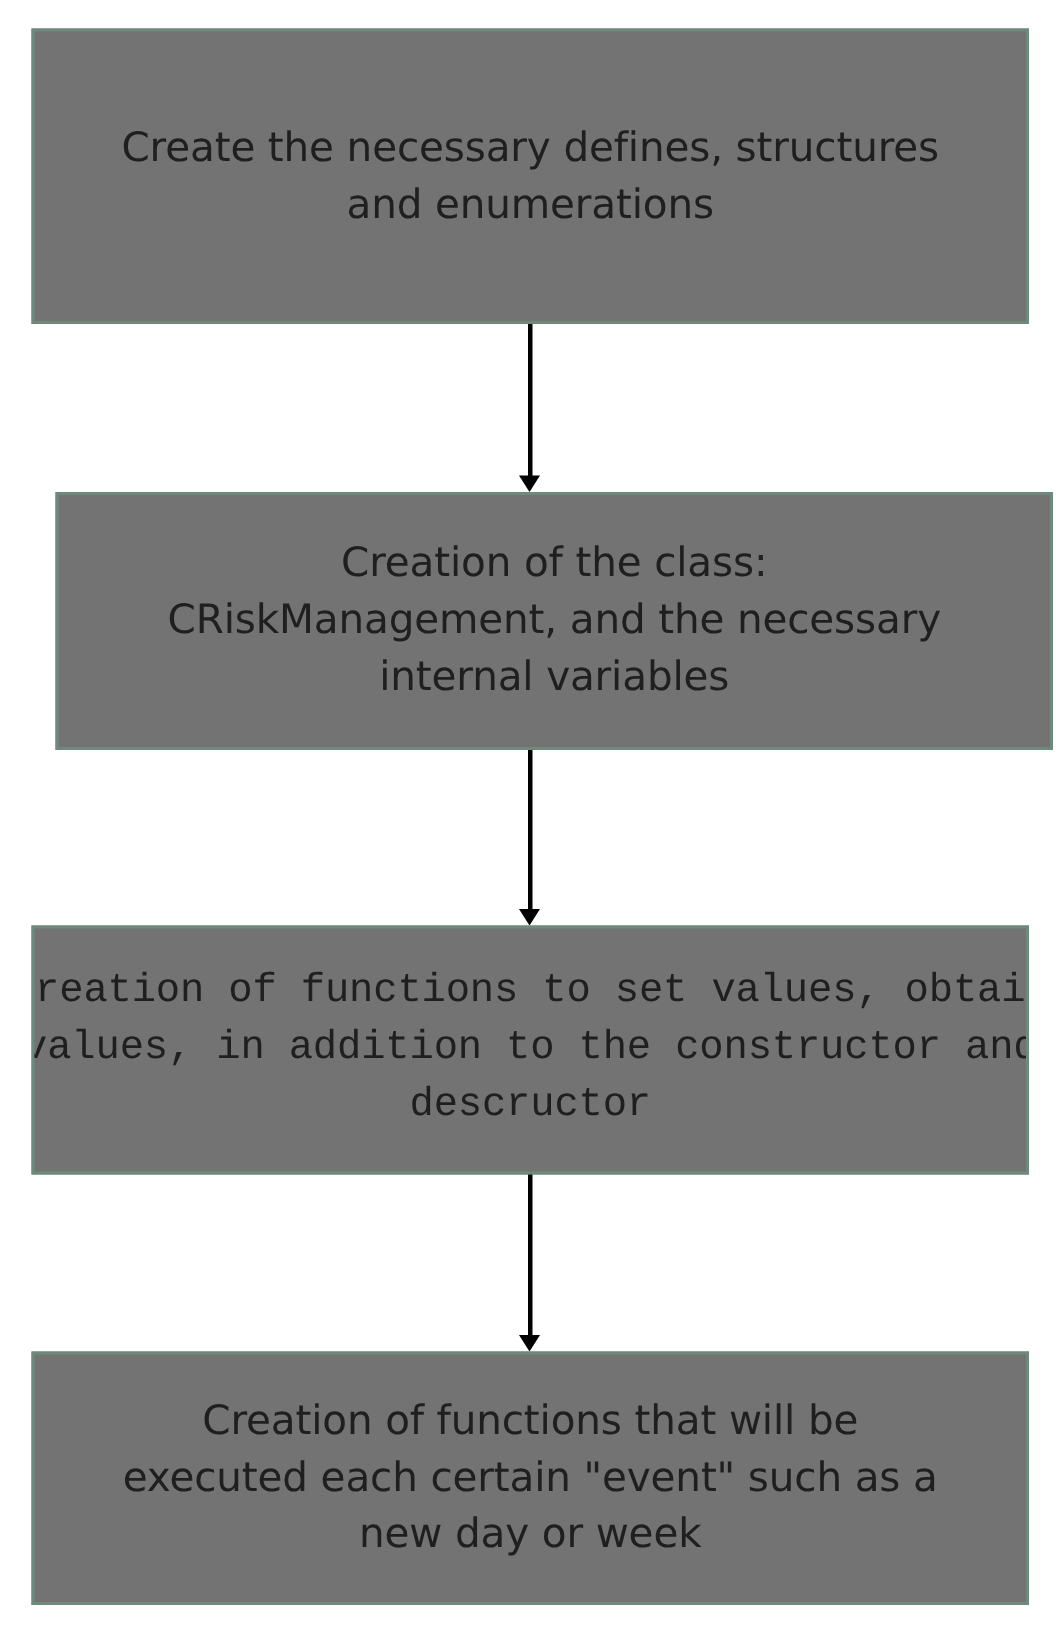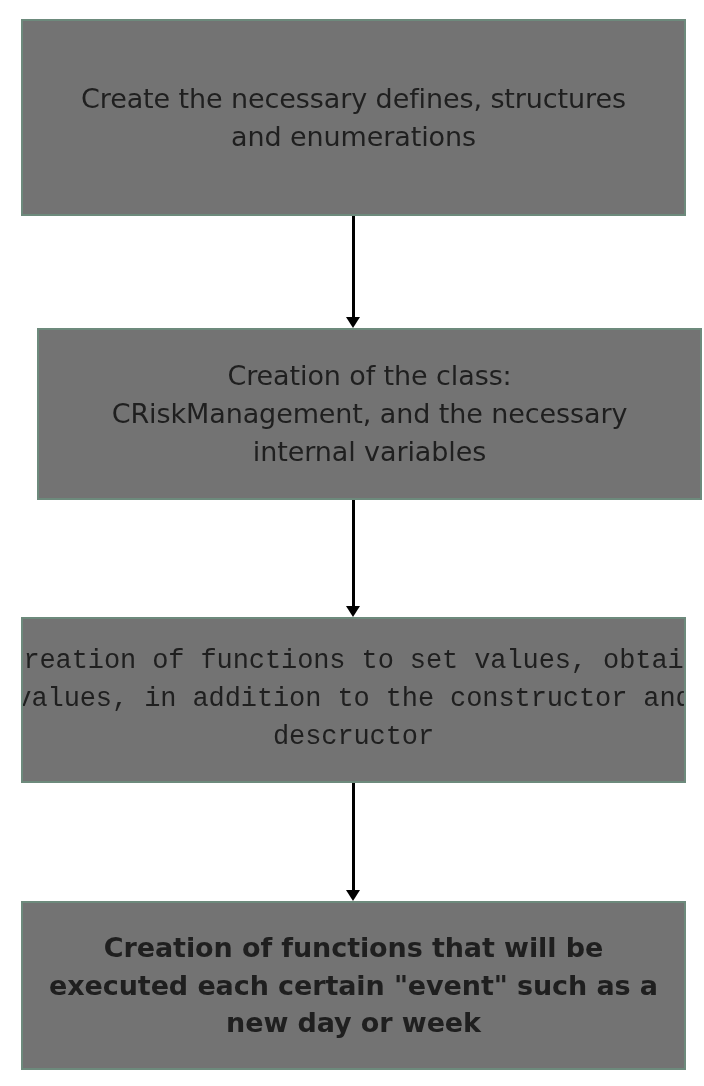--- a/index.html
+++ b/index.html
@@ -63,21 +63,21 @@
     height: 0;
     border-left: 7px solid transparent;
     border-right: 7px solid transparent;
     border-top: 11px solid #000000;
   }
 
   
   #node-1 { left: 21px;  top: 19px;  width: 665px; height: 197px; }
   #node-2 { left: 21px;  top: 328px; width: 665px; height: 172px; margin-left: 16px; }
   #node-3 { left: 21px;  top: 617px; width: 665px; height: 166px; }
-  #node-4 { left: 21px;  top: 901px; width: 665px; height: 169px; font-weight: bold; }
+  #node-4 { left: 21px;  top: 901px; width: 665px; height: 169px; }
 
   #edge-1 { top: 216px; height: 102px; }
   #edge-2 { top: 500px; height: 107px; }
   #edge-3 { top: 783px; height: 108px; }
 
   #arrow-1 { top: 317px; }
   #arrow-2 { top: 606px; }
   #arrow-3 { top: 890px; }
 </style>
 </head>

